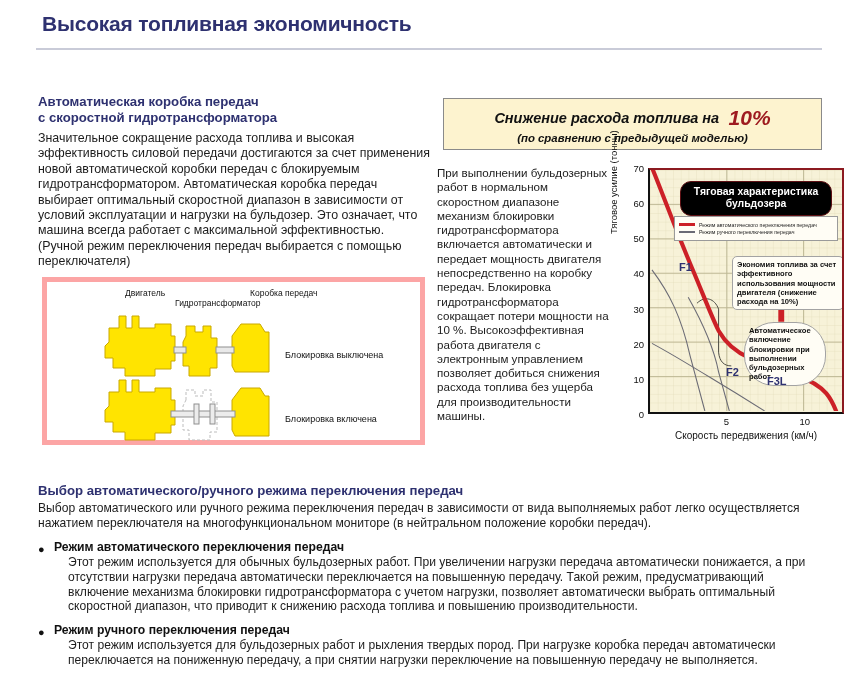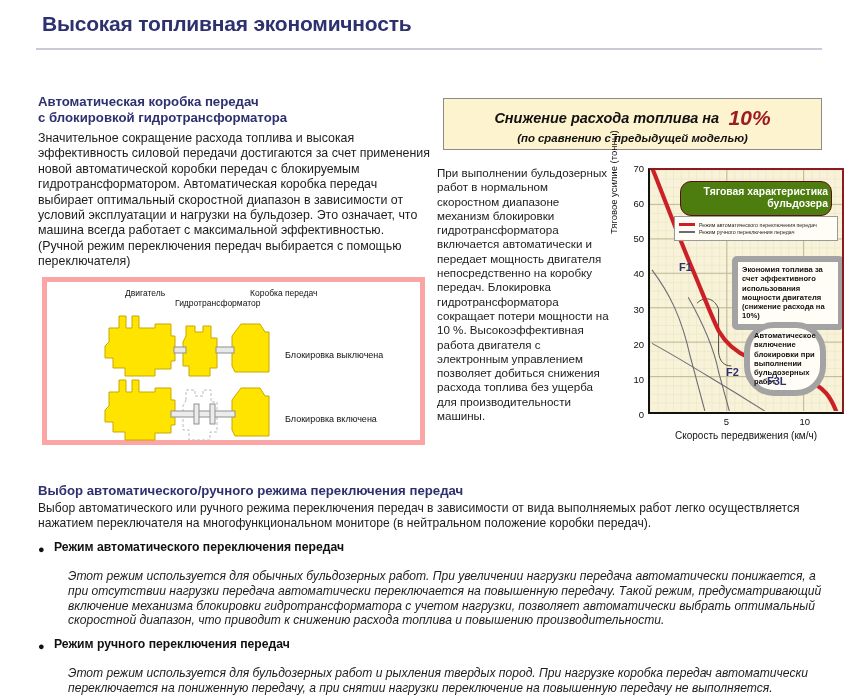--- a/index.html
+++ b/index.html
@@ -129,24 +129,24 @@
     transform: translateX(-50%);
   }
   .x-axis-title {
     position:absolute; left:34px; top:262px; width:196px;
     text-align:center; font-size:10px; color:#111;
   }
   .chart-title-pill {
     position:absolute;
     left: 30px; top: 11px;
     width: 152px;
-    background: #4d7c0f;
+    background: #000000;
     color:#fff;
     border-radius: 11px;
-    text-align:right;
+    text-align:center;
     font-size: 10.4px; font-weight:bold;
     line-height: 12px;
     padding: 4px 3px 5px;
     border: 1px solid #5d1014;
   }
   .legend-box {
     position:absolute;
     left: 24px; top: 46px;
     width: 164px;
     background:#fffdf5;
@@ -155,21 +155,21 @@
   }
   .legend-row { display:flex; align-items:center; margin: 1.5px 0; }
   .legend-swatch { width: 16px; height: 2px; margin-right: 4px; flex: none; }
   .legend-swatch.auto { background:#cc2027; height:3px; }
   .legend-swatch.manual { background:#6b6b75; height:1.5px; }
   .legend-label { font-size: 5.3px; color:#222; white-space: nowrap; }
 
   .callout {
     position:absolute;
     background:#fffdf5;
-    border:6px solid #a3a3a3;
+    border:1px solid #a3a3a3;
     border-radius:5px;
     font-size: 7.6px;
     line-height: 9.3px;
     font-weight: bold;
     color:#111;
     padding: 3px 4px;
   }
   .callout-1 { left: 82px; top: 86px; width: 112px; }
   .callout-2 { left: 94px; top: 152px; width: 82px; border-radius: 30px; }
 
@@ -184,32 +184,32 @@
     color:#2e3170; font-weight:bold; font-size:13.2px; margin-bottom:3px;
   }
   .bottom-intro { font-size:12.1px; line-height:15px; color:#1c1c1c; }
   .bullet-block { margin-top: 9px; display:flex; }
   .bullet-dot {
     flex:none; width: 16px; padding-top: 3px;
     font-size: 11px; color:#111; text-align:left;
   }
   .bullet-body { flex: 1; }
   .bullet-title { font-size:12.2px; font-weight:bold; color:#111; }
-  .bullet-text { font-size:12.1px; line-height:14.8px; color:#1c1c1c; margin-left: 14px; margin-top:15px;font-style:italic; }
+  .bullet-text { font-size:12.1px; line-height:14.8px; color:#1c1c1c; margin-left: 14px; margin-top:1px; }
 </style>
 </head>
 <body>
 
 <div class="page-title">Высокая топливная экономичность</div>
 <div class="title-rule"></div>
 
 <div class="left-col">
   <div class="sub-head">
     <span>Автоматическая коробка передач</span><br>
-    <span>с блокировкой гидротрансформатора</span>
+    <span>с скоростной гидротрансформатора</span>
   </div>
   <div class="body-text">Значительное сокращение расхода топлива и высокая эффективность силовой передачи достигаются за счет применения новой автоматической коробки передач с блокируемым гидротрансформатором. Автоматическая коробка передач выбирает оптимальный скоростной диапазон в зависимости от условий эксплуатации и нагрузки на бульдозер. Это означает, что машина всегда работает с максимальной эффективностью. (Ручной режим переключения передач выбирается с помощью переключателя)</div>
 </div>
 
 <div class="diagram-panel">
   <div class="diag-label" style="left:78px; top:6px;">Двигатель</div>
   <div class="diag-label" style="left:128px; top:16px;">Гидротрансформатор</div>
   <div class="diag-label" style="left:203px; top:6px;">Коробка передач</div>
 
   <svg width="383" height="82" style="position:absolute;left:0;top:24px;">

